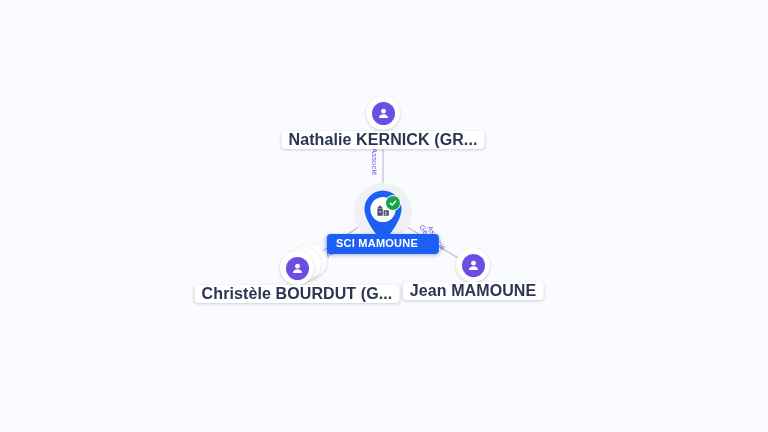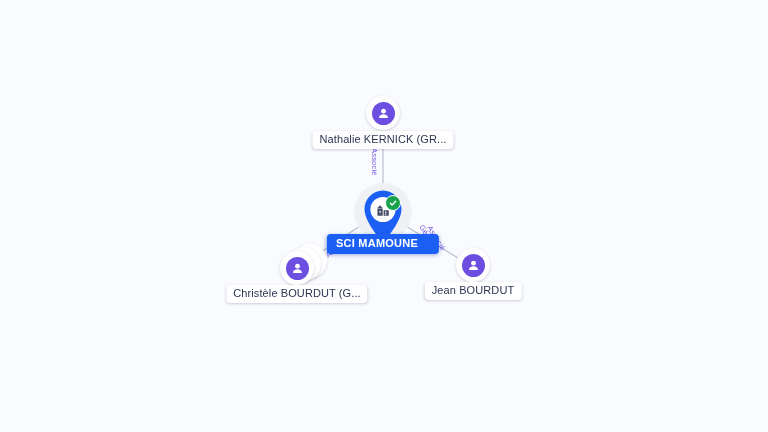--- a/index.html
+++ b/index.html
@@ -83,25 +83,26 @@
   .stack-card.s2 { transform: translate(13px, -7px); z-index: 1; }
 
   
   .chip {
     position: absolute;
     transform: translate(-50%, 0);
     background: #ffffff;
     border-radius: 4px;
     box-shadow: 0 1px 3px rgba(40, 50, 90, 0.22);
     padding: 3px 7px 4px 7px;
-    font-size: 11px;
+    font-size: 16px;
     line-height: 11px;
     color: #2b3550;
     white-space: nowrap;
     letter-spacing: 0.1px;
+    font-weight: bold;
   }
 
   .chip.primary {
     background: #1b5ff5;
     color: #ffffff;
     font-weight: bold;
     font-size: 11px;
     letter-spacing: 0.25px;
     padding: 4px 21px 5px 9px;
     border-radius: 4px;
@@ -213,21 +214,21 @@
     <div class="avatar-wrap" style="left:0px; top:0px;">
       <div class="avatar-ring">
         <div class="avatar-circle">
           <svg width="15" height="15" viewBox="0 0 24 24" fill="#ffffff">
             <circle cx="12" cy="8.2" r="3.9"></circle>
             <path d="M12 13.2c-4.1 0-7 2.3-7 4.6V19h14v-1.2c0-2.3-2.9-4.6-7-4.6z"></path>
           </svg>
         </div>
       </div>
     </div>
-    <div class="chip" style="left:0px; top:17px;">Jean BOURDUT</div>
+    <div class="chip" style="left:0px; top:17px;">Jean MAMOUNE</div>
   </div>
 
   <div class="node" style="left:383px; top:215px;">
 
     <div class="halo" style="left:0px; top:-3px;"></div>
 
     <div class="pin" style="left:0px; top:2px;">
       <svg width="46" height="56" viewBox="0 0 46 56">
         <path d="M23 1.5C12.8 1.5 4.5 9.8 4.5 20c0 12.2 14.6 29.1 17.2 32.1a1.7 1.7 0 0 0 2.6 0C26.9 49.1 41.5 32.2 41.5 20 41.5 9.8 33.2 1.5 23 1.5z" fill="#1b5ff5"></path>
         <circle cx="23" cy="20.5" r="12.6" fill="#ffffff"></circle>

